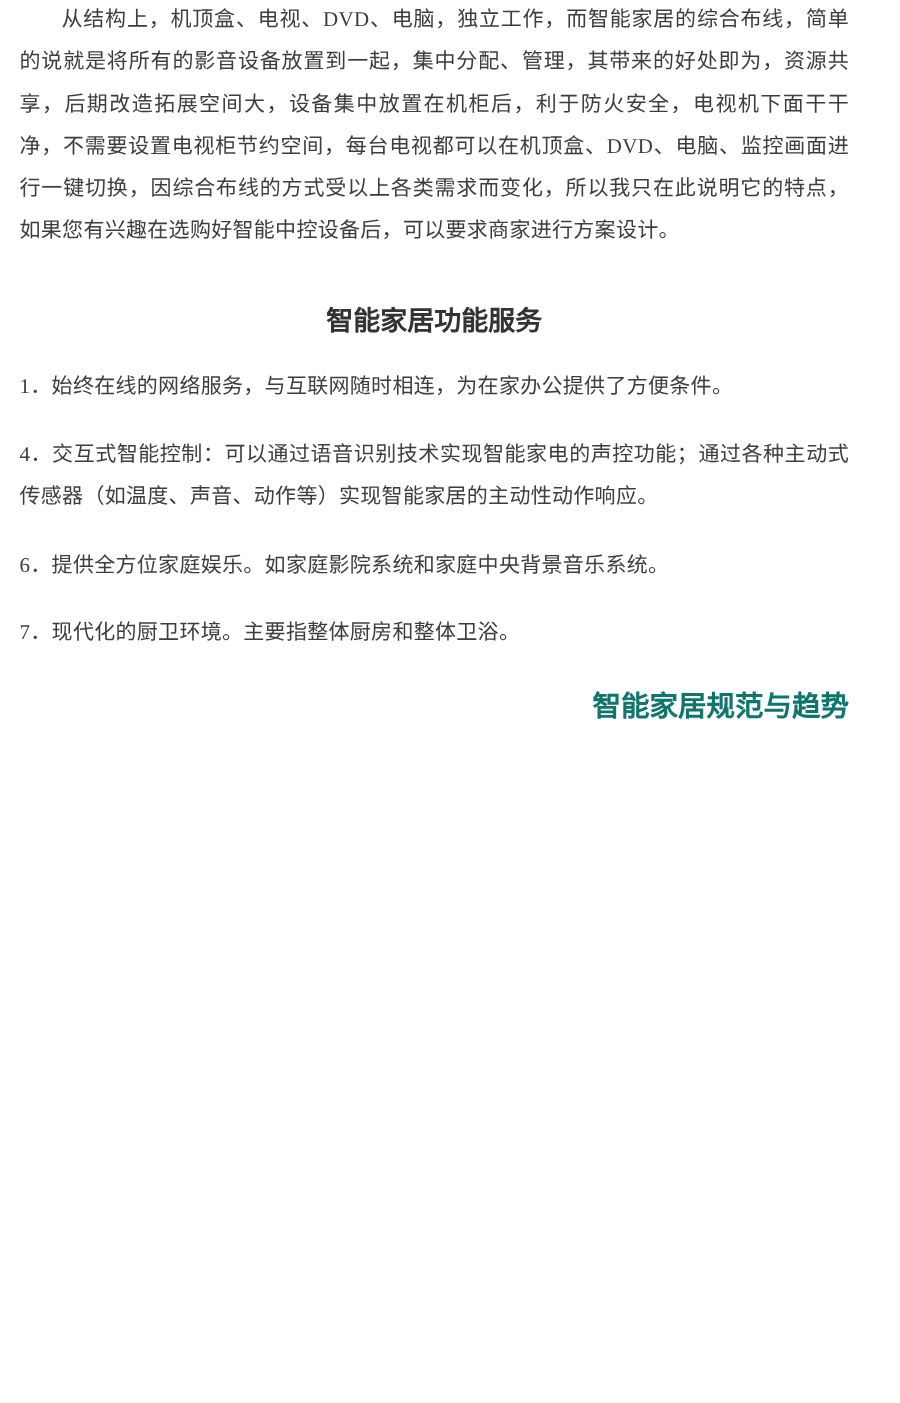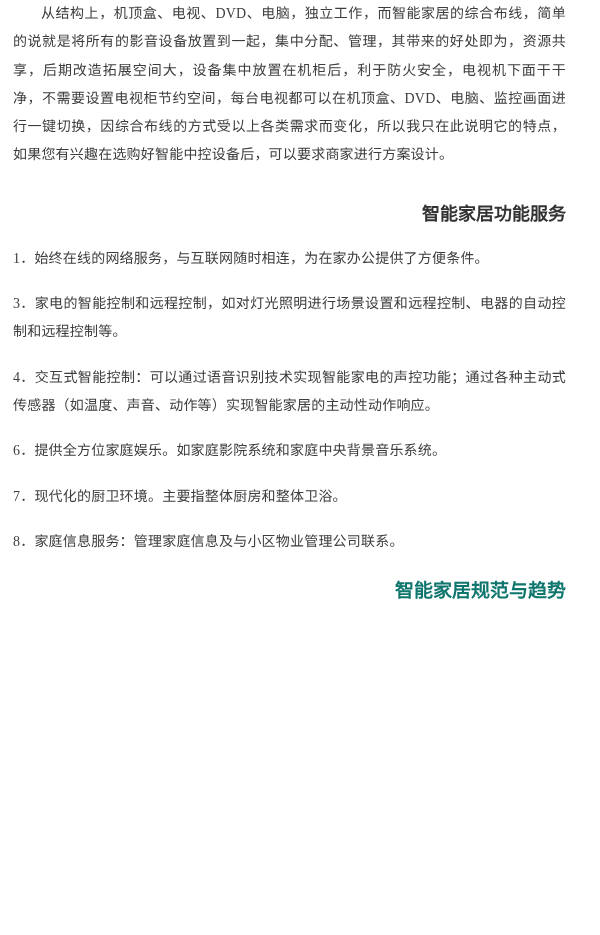--- a/index.html
+++ b/index.html
@@ -33,21 +33,21 @@
   .indent2 {
     text-indent: 2em;
   }
   .h-section {
     font-family: "Liberation Sans", "DejaVu Sans", sans-serif;
     font-weight: bold;
     font-size: 18px;
     line-height: 28px;
     color: #333333;
     margin: 30px 0 0 0;
-    text-align: right;
+    text-align: center;
   }
   .h-chapter {
     font-family: "Liberation Sans", "DejaVu Sans", sans-serif;
     font-weight: bold;
     font-size: 19px;
     line-height: 33px;
     color: #0f766e;
     margin: 18px 0 0 0;
     text-align: right;
   }
@@ -56,21 +56,19 @@
 <body>
 
 <div class="page">
 
   <p class="para first indent2">从结构上，机顶盒、电视、DVD、电脑，独立工作，而智能家居的综合布线，简单的说就是将所有的影音设备放置到一起，集中分配、管理，其带来的好处即为，资源共享，后期改造拓展空间大，设备集中放置在机柜后，利于防火安全，电视机下面干干净，不需要设置电视柜节约空间，每台电视都可以在机顶盒、DVD、电脑、监控画面进行一键切换，因综合布线的方式受以上各类需求而变化，所以我只在此说明它的特点，如果您有兴趣在选购好智能中控设备后，可以要求商家进行方案设计。</p>
 
   <h2 class="h-section">智能家居功能服务</h2>
 
 
   <p class="para">1．始终在线的网络服务，与互联网随时相连，为在家办公提供了方便条件。</p>
-  <p class="para">3．家电的智能控制和远程控制，如对灯光照明进行场景设置和远程控制、电器的自动控制和远程控制等。</p>
   <p class="para">4．交互式智能控制：可以通过语音识别技术实现智能家电的声控功能；通过各种主动式传感器（如温度、声音、动作等）实现智能家居的主动性动作响应。</p>
   <p class="para">6．提供全方位家庭娱乐。如家庭影院系统和家庭中央背景音乐系统。</p>
   <p class="para">7．现代化的厨卫环境。主要指整体厨房和整体卫浴。</p>
-  <p class="para">8．家庭信息服务：管理家庭信息及与小区物业管理公司联系。</p>
 
   <h1 class="h-chapter">智能家居规范与趋势</h1>
 
 </div>
 
 </body></html>

